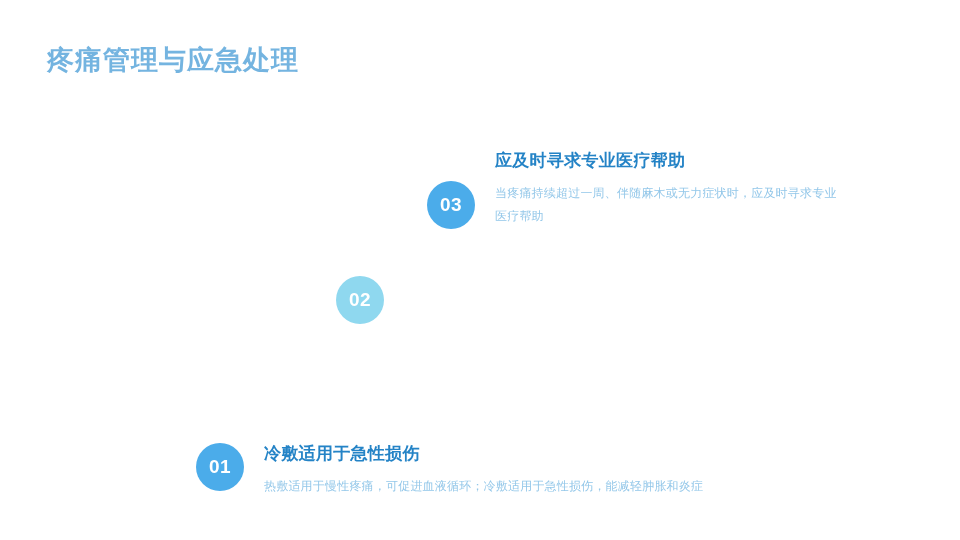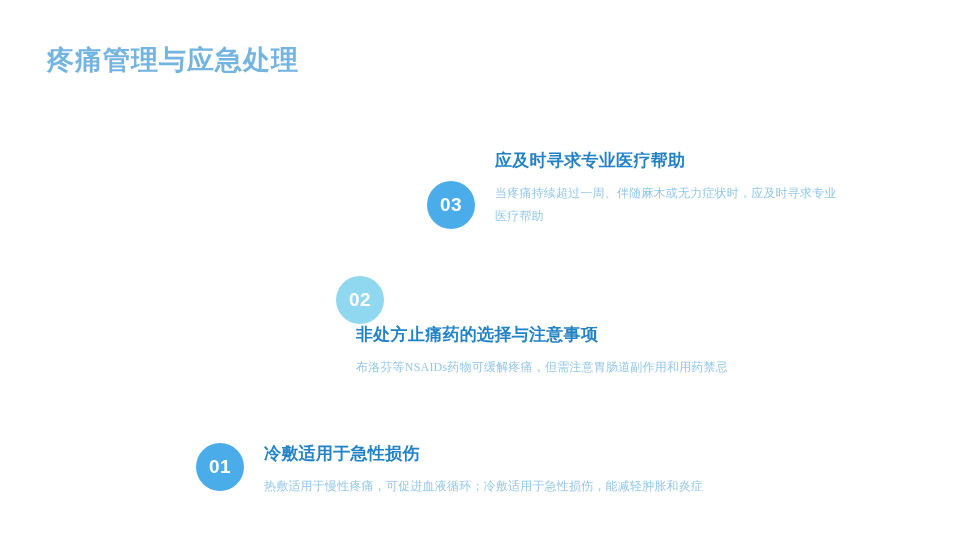--- a/index.html
+++ b/index.html
@@ -111,24 +111,20 @@
     <div class="step step-03">
       <div class="badge badge-dark">03</div>
       <div class="step-body">
         <div class="step-heading">应及时寻求专业医疗帮助</div>
         <div class="step-desc">当疼痛持续超过一周、伴随麻木或无力症状时，应及时寻求专业医疗帮助</div>
       </div>
     </div>
 
     <div class="step step-02">
       <div class="badge badge-light">02</div>
-      <div class="step-body">
-        <div class="step-heading">非处方止痛药的选择与注意事项</div>
-        <div class="step-desc">布洛芬等NSAIDs药物可缓解疼痛，但需注意胃肠道副作用和用药禁忌</div>
-      </div>
     </div>
 
     <div class="step step-01">
       <div class="badge badge-dark">01</div>
       <div class="step-body">
         <div class="step-heading">冷敷适用于急性损伤</div>
         <div class="step-desc">热敷适用于慢性疼痛，可促进血液循环；冷敷适用于急性损伤，能减轻肿胀和炎症</div>
       </div>
     </div>
 

